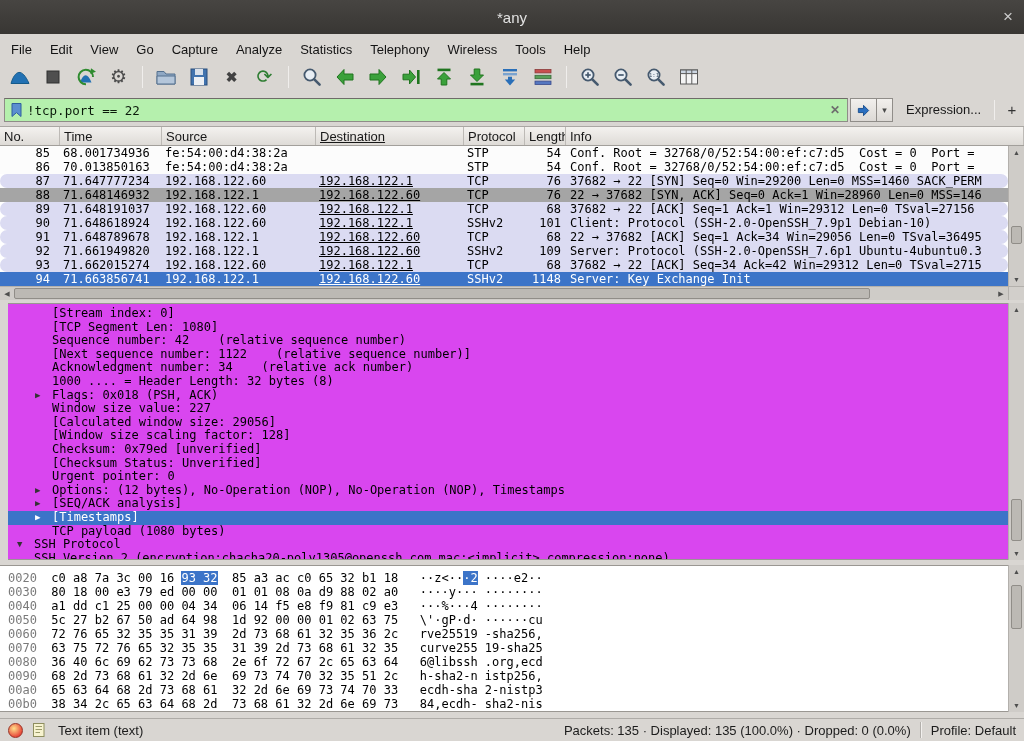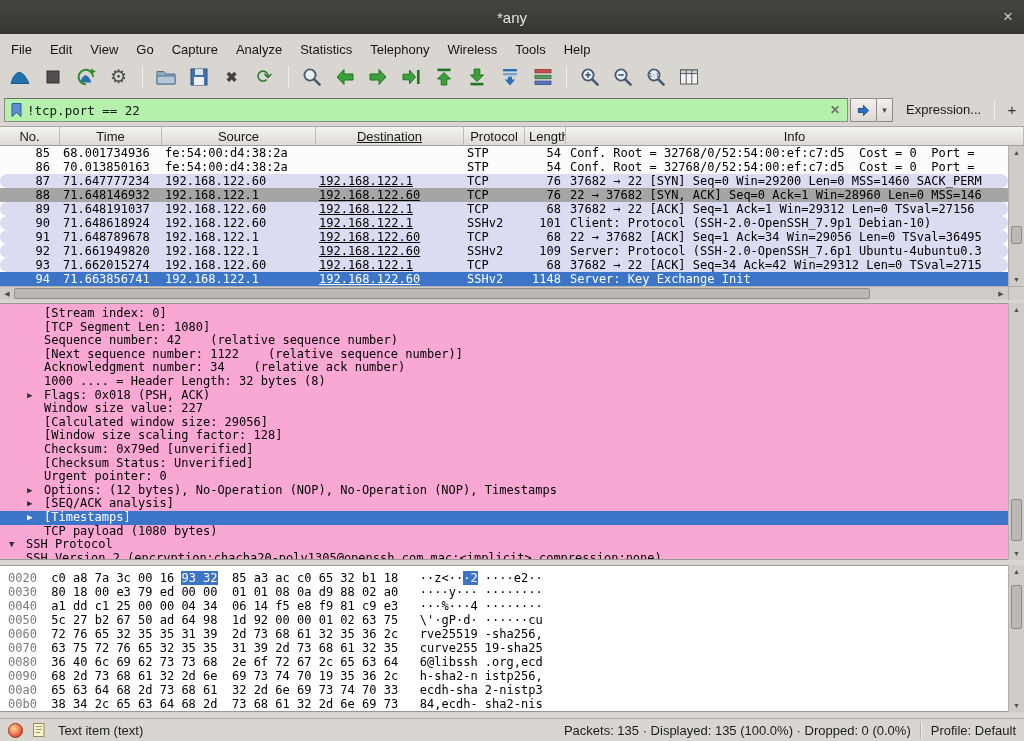--- a/index.html
+++ b/index.html
@@ -45,21 +45,21 @@
     font-size:13px; color:#1a1a1a; cursor:pointer; }
   .f-plussep { position:absolute; left:994px; top:6px; width:1px; height:20px; background:#b0ada9; border-right:1px solid #f0eeec; }
   .f-plus { position:absolute; left:1003px; top:6px; width:18px; height:20px; text-align:center;
     line-height:19px; font-size:15px; color:#333; cursor:pointer; }
 
   
   .plheader { position:absolute; left:0; top:126px; width:1024px; height:20px; display:flex;
     background:linear-gradient(#f4f2ef,#dedbd7); border-top:1px solid #aaa7a3; border-bottom:1px solid #a29f9b;
     font-size:13px; color:#181818; }
   .phcell { border-right:1px solid #bdbab6; padding:1px 4px; line-height:17px;
-    overflow:hidden; white-space:nowrap;text-align:center; }
+    overflow:hidden; white-space:nowrap; }
   
   .c-no { width:60px; flex:0 0 auto; }
   .c-time { width:102px; flex:0 0 auto; }
   .c-src { width:154px; flex:0 0 auto; }
   .c-dst { width:148px; flex:0 0 auto;text-decoration:underline; }
   .c-proto { width:61px; flex:0 0 auto; }
   .c-len { width:41px; flex:0 0 auto; }
   .c-info { flex:1 1 auto; overflow:hidden; }
 
   
@@ -95,21 +95,21 @@
   .harr { position:absolute; top:0; width:14px; height:13px; font-size:7px; color:#4e4e4e;
     text-align:center; line-height:13px; cursor:pointer; }
   .harr-l { left:0; }
   .harr-r { right:0; }
   .hthumb { position:absolute; left:14px; top:1px; width:856px; height:11px;
     background:#bcb9b4; border:1px solid #908d88; border-radius:2px; cursor:pointer; }
   .sb-corner { position:absolute; left:1008px; top:286px; width:16px; height:14px;
     background:#d2cfcb; border-top:1px solid #b3b0ac; border-left:1px solid #b3b0ac; }
 
   
-  .details { position:absolute; left:0; top:303px; width:1008px; height:257px; background:#f9a8d4;
+  .details { position:absolute; left:8px; top:303px; width:1008px; height:257px; background:#d946ef;
     overflow:hidden; padding-top:3px; border-top:1px solid #9a9792; border-bottom:1px solid #9a9792; }
   .drow { height:13.6px; line-height:13.6px; font-family:"DejaVu Sans Mono", monospace;
     font-size:12px; white-space:pre; color:#000; display:flex; cursor:default; }
   .dtri { display:inline-block; font-size:9px; color:#333; flex:0 0 auto; }
   .lvl-c .dtri { margin-left:27px; width:17px; }
   .lvl-c .dtri:empty { width:0; margin-left:44px; }
   .lvl-r .dtri { margin-left:9px; width:17px; }
   .lvl-s .dtri { margin-left:26px; width:0; }
   .drow.sel { background:#3c74c8; color:#fff; }
   .drow.sel .dtri { color:#fff; }
@@ -368,21 +368,21 @@
   </div>
 
   <div class="hexpane">
       <div class="hxrow"><span class="off">0020</span><span>  c0 a8 7a 3c 00 16 </span><span class="hl">93 32</span><span>  85 a3 ac c0 65 32 b1 18   </span><span>··z&lt;··</span><span class="hl">·2</span><span> ····e2··</span></div>
       <div class="hxrow"><span class="off">0030</span><span>  80 18 00 e3 79 ed 00 00  01 01 08 0a d9 88 02 a0   ····y··· ········</span></div>
       <div class="hxrow"><span class="off">0040</span><span>  a1 dd c1 25 00 00 04 34  06 14 f5 e8 f9 81 c9 e3   ···%···4 ········</span></div>
       <div class="hxrow"><span class="off">0050</span><span>  5c 27 b2 67 50 ad 64 98  1d 92 00 00 01 02 63 75   \'·gP·d· ······cu</span></div>
       <div class="hxrow"><span class="off">0060</span><span>  72 76 65 32 35 35 31 39  2d 73 68 61 32 35 36 2c   rve25519 -sha256,</span></div>
       <div class="hxrow"><span class="off">0070</span><span>  63 75 72 76 65 32 35 35  31 39 2d 73 68 61 32 35   curve255 19-sha25</span></div>
       <div class="hxrow"><span class="off">0080</span><span>  36 40 6c 69 62 73 73 68  2e 6f 72 67 2c 65 63 64   6@libssh .org,ecd</span></div>
-      <div class="hxrow"><span class="off">0090</span><span>  68 2d 73 68 61 32 2d 6e  69 73 74 70 19 35 36 2c   h-sha2-n istp256,</span></div>
+      <div class="hxrow"><span class="off">0090</span><span>  68 2d 73 68 61 32 2d 6e  69 73 74 70 32 35 51 2c   h-sha2-n istp256,</span></div>
       <div class="hxrow"><span class="off">00a0</span><span>  65 63 64 68 2d 73 68 61  32 2d 6e 69 73 74 70 33   ecdh-sha 2-nistp3</span></div>
       <div class="hxrow"><span class="off">00b0</span><span>  38 34 2c 65 63 64 68 2d  73 68 61 32 2d 6e 69 73   84,ecdh- sha2-nis</span></div>
     </div>
   <div class="vsb vsb-hex">
     <span class="arr arr-top">▲</span>
     <div class="thumb"></div>
     <span class="arr arr-bot">▼</span>
   </div>
 
   <div class="statusbar">

